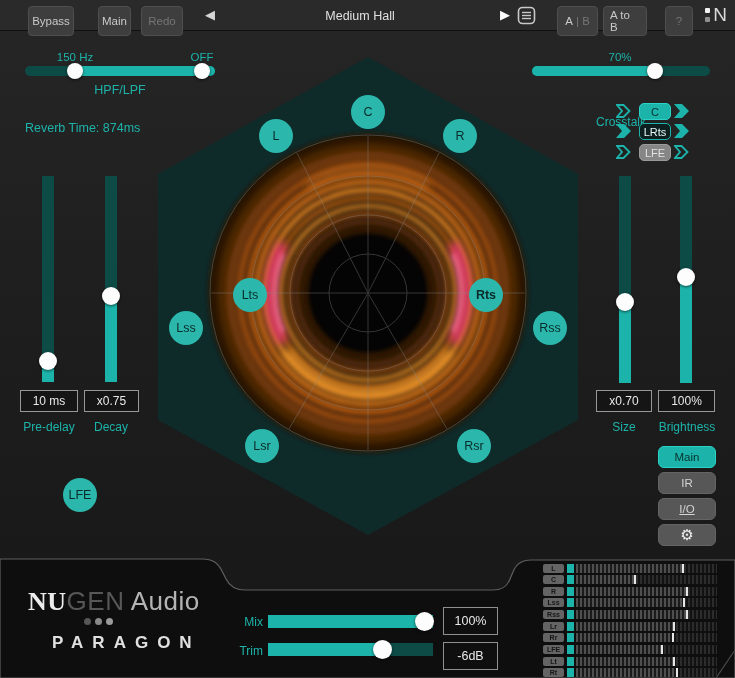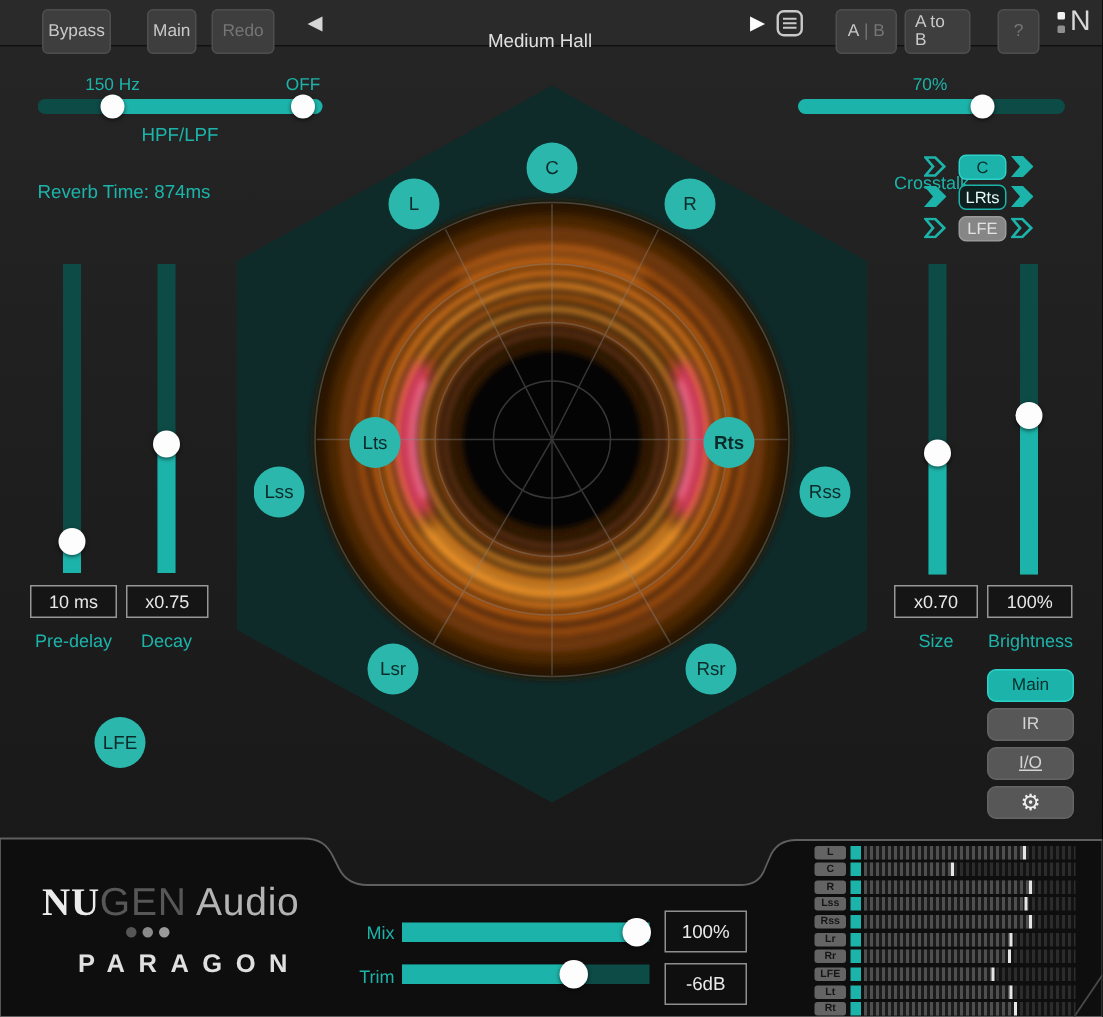--- a/index.html
+++ b/index.html
@@ -15,21 +15,21 @@
   }
   
   .topbar{position:absolute;left:0;top:0;width:735px;height:30px;background:#2a2a2a;border-bottom:1px solid #101010;}
   .tbtn{
     position:absolute;top:6px;height:19px;border-radius:4px;background:#3e3e3e;
     border:1px solid #4e4e4e;color:#c9c9c9;font-size:11.5px;display:flex;align-items:center;justify-content:center;
     box-sizing:border-box;padding:14px 6px;
   }
   .tbtn.dim{color:#767676;}
   .arrowbtn{position:absolute;top:5px;color:#d6d6d6;font-size:13px;line-height:20px;}
-  .preset{position:absolute;left:280px;top:20px;width:160px;text-align:center;color:#e0e0e0;font-size:12.5px;}
+  .preset{position:absolute;left:280px;top:9px;width:160px;text-align:center;color:#e0e0e0;font-size:12.5px;}
   .listicon{position:absolute;left:517px;top:6px;width:19px;height:19px;}
   .nlogo{position:absolute;right:8px;top:5px;display:flex;align-items:center;}
   .nlogo .dots{display:flex;flex-direction:column;gap:4px;margin-right:3px;}
   .nlogo .dots i{width:5px;height:5px;border-radius:1px;display:block;}
   .nlogo .dots i.d1{background:#f2f2f2;}
   .nlogo .dots i.d2{background:#8f8f8f;}
   .nlogo .n{color:#d8d8d8;font-size:19px;line-height:19px;font-weight:400;}
   
   .tl{color:var(--accent);font-size:11.5px;position:absolute;}
   .ctr{text-align:center;}

